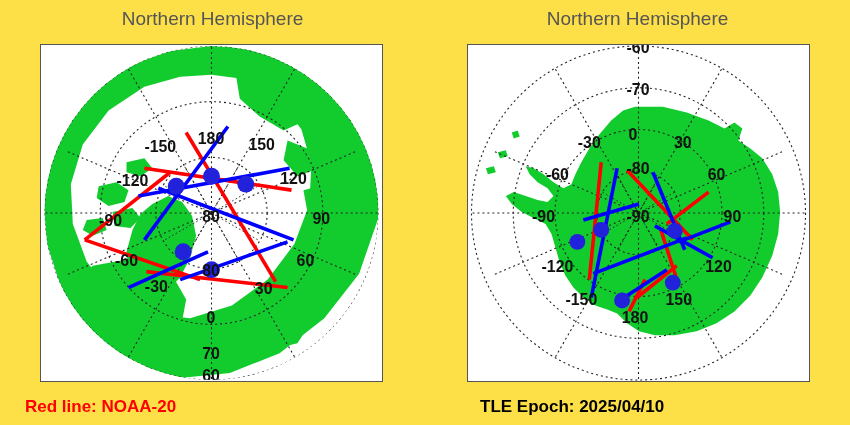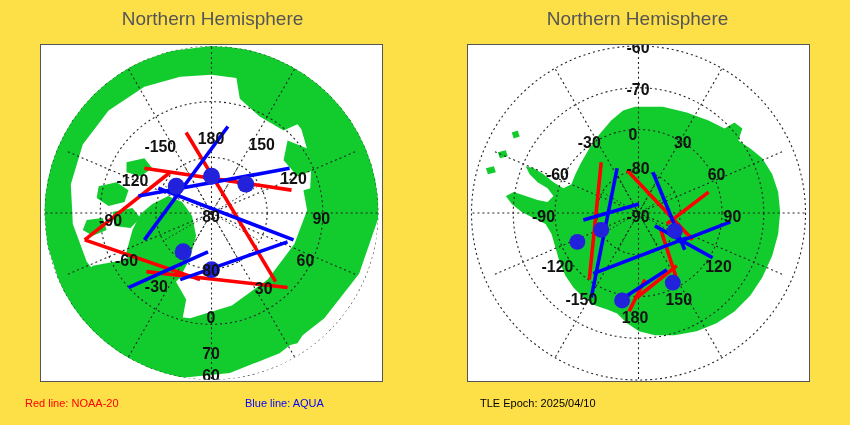--- a/index.html
+++ b/index.html
@@ -18,21 +18,21 @@
 
   .plot-frame{
     position:absolute;box-sizing:border-box;
     border:1.5px solid #555555;background:#ffffff;overflow:hidden;
   }
   .panel.north .plot-frame{left:40px;top:44px;width:343px;height:338px;}
   .panel.south .plot-frame{left:42px;top:44px;width:343px;height:338px;}
 
   .globe{position:absolute;left:0;top:0;width:100%;height:100%;}
 
-  .legend{position:absolute;font-size:11px;font-weight:normal;font-family:"Liberation Sans",sans-serif;white-space:nowrap;}
+  .legend{position:absolute;font-size:17px;font-weight:bold;font-family:"Liberation Sans",sans-serif;white-space:nowrap;}
   .legend.red{left:25px;top:397px;color:#ff0000;}
   .legend.blue{left:245px;top:397px;color:#0000ff;}
   .legend.epoch{left:480px;top:397px;color:#000000;}
 
   .lbl{font-family:"Liberation Sans",sans-serif;font-weight:bold;fill:#111111;}
 </style>
 </head>
 <body>
 
 <div class="page">
@@ -265,16 +265,15 @@
             <text x="76" y="178">-90</text>
             <text x="90" y="136">-60</text>
             <text x="122" y="104">-30</text>
           </g>
         </g>
       </svg>
     </div>
   </div>
 
   <div class="legend red">Red line: NOAA-20</div>
-  <div class="legend blue">Blue line: AQUA</div>
   <div class="legend epoch">TLE Epoch: 2025/04/10</div>
 
 </div>
 
 </body></html>

